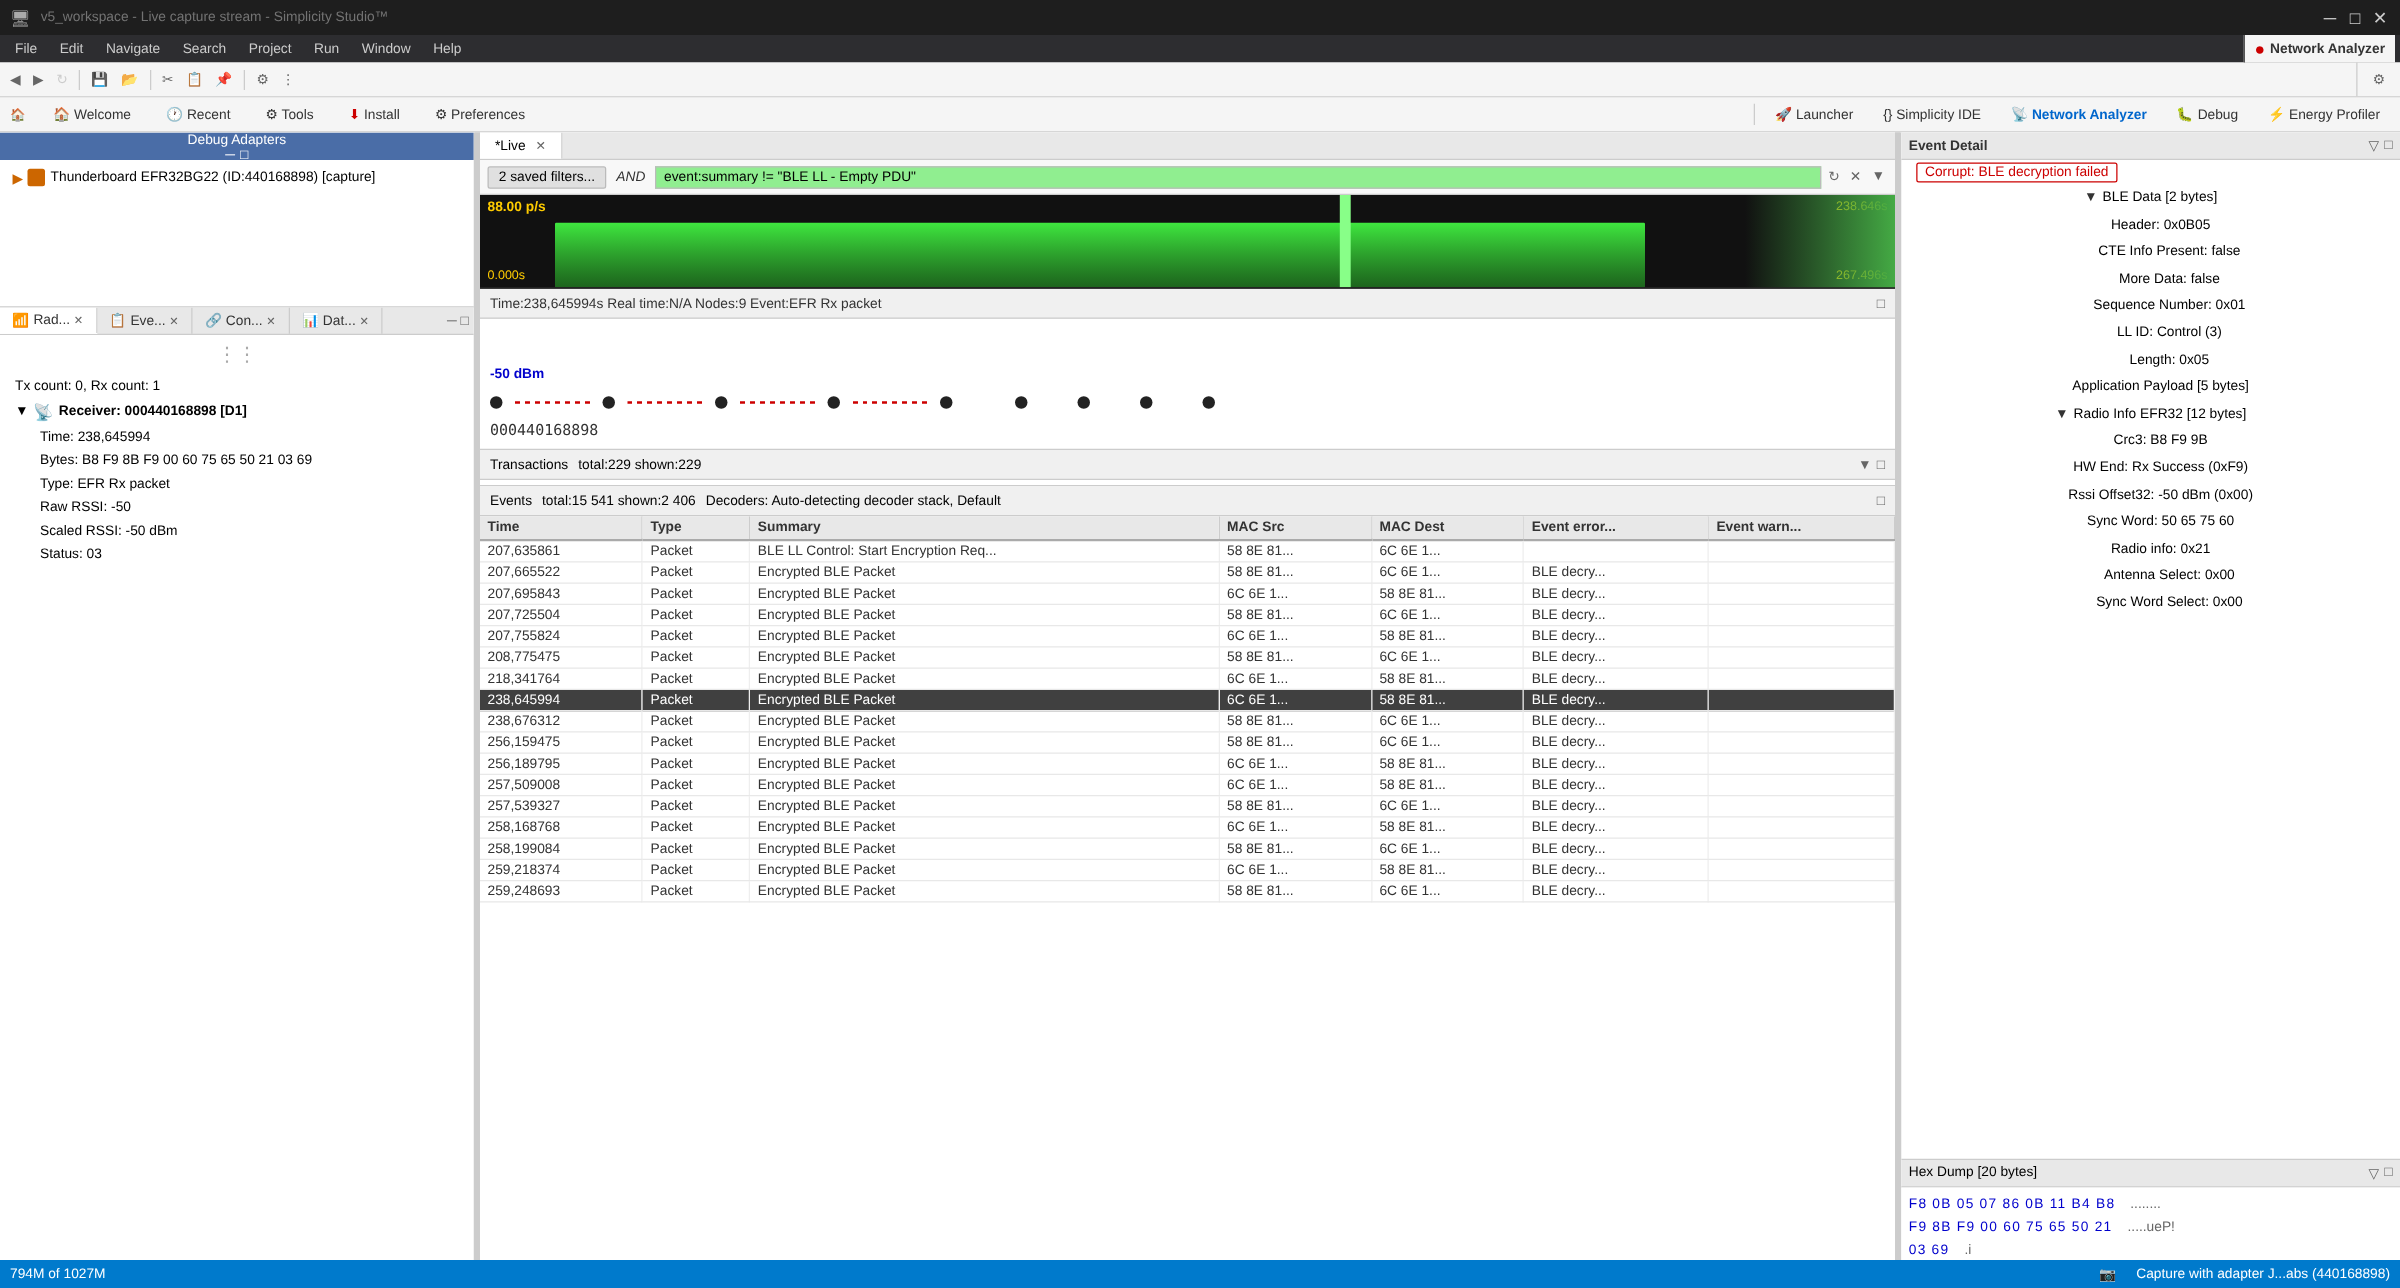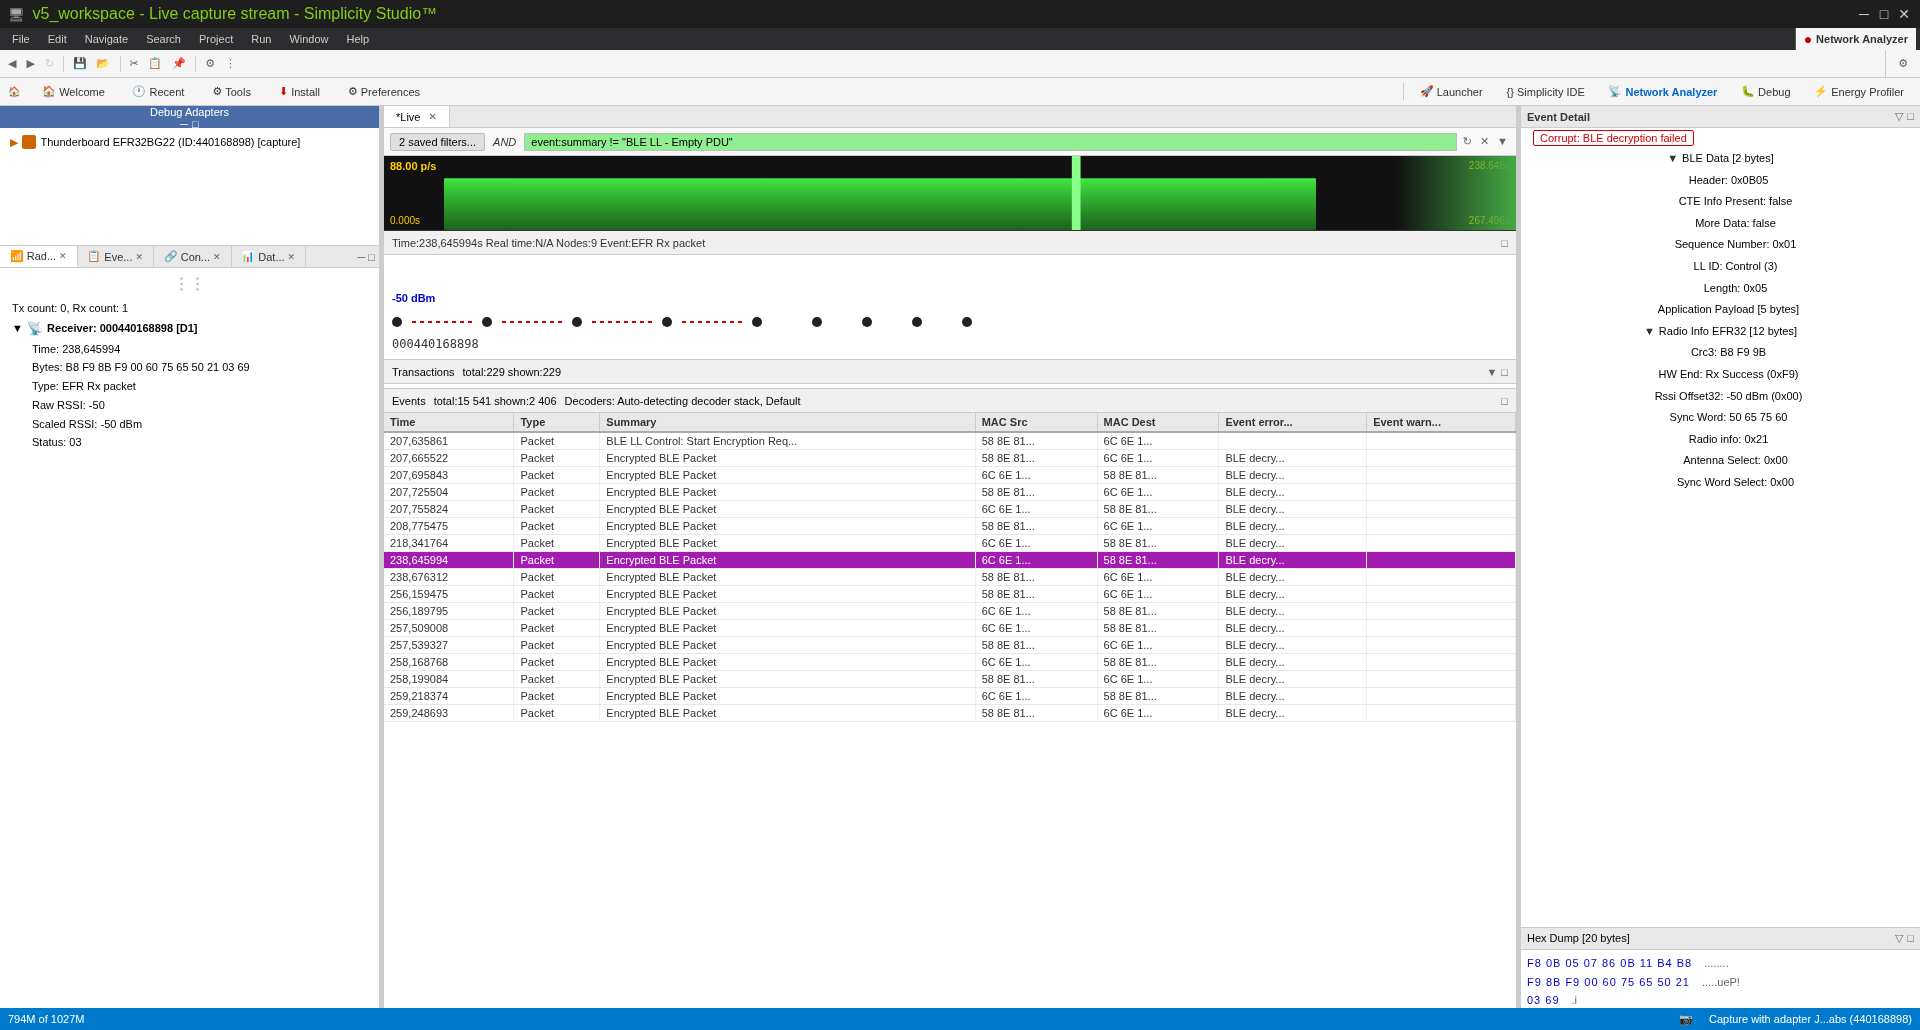--- a/index.html
+++ b/index.html
@@ -1,21 +1,21 @@
 <!DOCTYPE html>
 <html><head>
   <meta charset="utf-8">
   <style>
     * { box-sizing: border-box; margin: 0; padding: 0; font-family: 'Segoe UI', Arial, sans-serif; font-size: 11px; }
     body { width: 1920px; height: 1030px; overflow: hidden; background: #f0f0f0; }
 
     
     .title-bar { background: #1e1e1e; color: #ccc; height: 28px; display: flex; align-items: center; justify-content: space-between; padding: 0 8px; }
     .title-bar-left { display: flex; align-items: center; gap: 8px; }
-    .title-bar-title { font-size: 16px; color: #84cc16; }
+    .title-bar-title { font-size: 11px; color: #737373; }
     .title-bar-controls { display: flex; gap: 4px; }
     .title-bar-btn { width: 16px; height: 16px; background: transparent; border: none; color: #ccc; cursor: pointer; font-size: 14px; display: flex; align-items: center; justify-content: center; }
 
     
     .menu-bar { background: #2d2d30; color: #ccc; height: 22px; display: flex; align-items: center; padding: 0 4px; gap: 2px; }
     .menu-item { padding: 2px 8px; cursor: pointer; font-size: 11px; color: #ccc; }
     .na-toolbar-item { display: flex; align-items: center; gap: 3px; cursor: pointer; padding: 2px 6px; color: #333; }
     .ide-btn { cursor: pointer; padding: 2px 8px; font-size: 11px; color: #333; display: flex; align-items: center; gap: 3px; }
     .ide-btn.active { color: #0066cc; font-weight: bold; }
 
@@ -87,21 +87,21 @@
     .transactions { border-bottom: 1px solid #ccc; }
     .tx-header { display: flex; align-items: center; justify-content: space-between; background: #f0f0f0; border-bottom: 1px solid #ccc; padding: 3px 8px; height: 24px; }
 
     
     .events-section { flex: 1; display: flex; flex-direction: column; overflow: hidden; }
     .events-header { display: flex; align-items: center; justify-content: space-between; background: #f0f0f0; border-bottom: 1px solid #ccc; padding: 3px 8px; height: 24px; }
     .events-table-wrap { flex: 1; overflow-y: auto; }
     .events-table { width: 100%; border-collapse: collapse; }
     .events-table th { background: #e8e8e8; border-bottom: 2px solid #aaa; border-right: 1px solid #ccc; padding: 3px 6px; text-align: left; font-size: 11px; font-weight: bold; color: #333; position: sticky; top: 0; z-index: 1; }
     .events-table td { border-bottom: 1px solid #e8e8e8; border-right: 1px solid #eee; padding: 2px 6px; font-size: 11px; color: #333; white-space: nowrap; }
-    .events-table tr.selected { background: #a21caf; color: white; }
+    .events-table tr.selected { background: #404040; color: white; }
     .events-table tr.selected td { color: white; }
 
     
     .detail-panel { width: 400px; min-width: 400px; border-left: 1px solid #ccc; display: flex; flex-direction: column; overflow: hidden; background: #fff; }
     .detail-header { background: #e8e8e8; border-bottom: 1px solid #ccc; height: 22px; display: flex; align-items: center; justify-content: space-between; padding: 0 6px; gap: 25px; }
     .detail-title { font-weight: bold; font-size: 11px; color: #333; }
     .corrupt-badge { background: white; border: 1px solid #cc0000; color: #cc0000; padding: 1px 6px; font-size: 11px; border-radius: 2px; margin: 4px 6px; }
     .detail-tree { flex: 1; overflow-y: auto; padding: 0; text-align: center; }
     .tree-item { padding: 2px 6px; font-size: 11px; line-height: 1.6; }
     .tree-item.indent1 { padding-left: 18px; }

